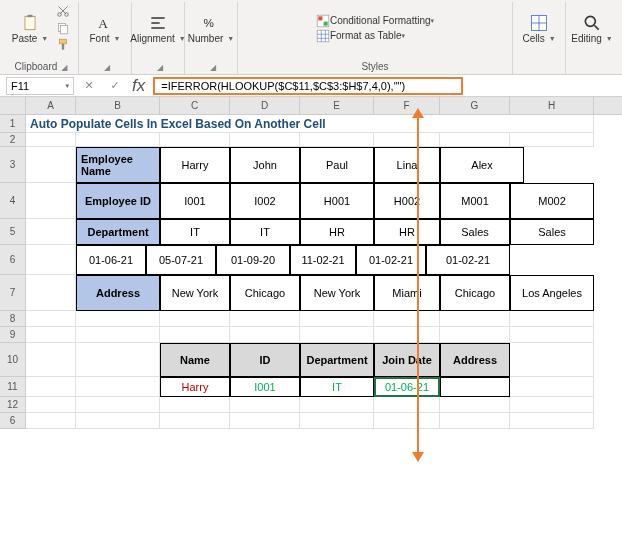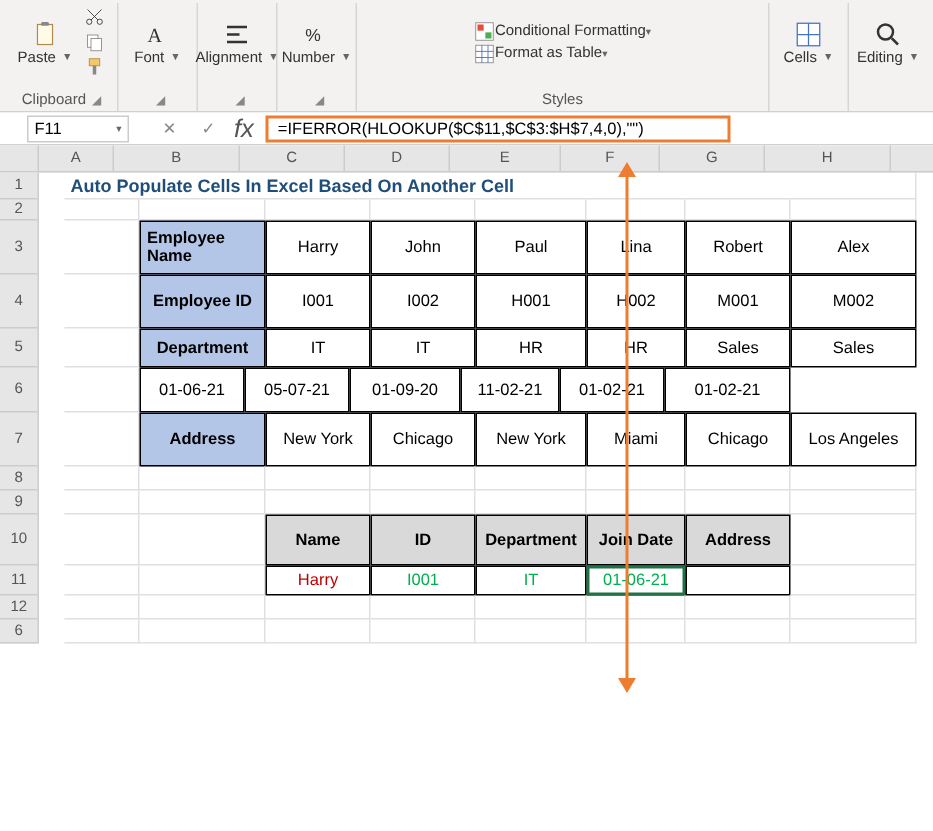--- a/index.html
+++ b/index.html
@@ -10,33 +10,33 @@
 .ribbon-group-label { font-size: 10px; color: #555; padding-bottom: 2px; }
 .big-btn { display: flex; flex-direction: column; align-items: center; justify-content: center; width: 40px; height: 50px; cursor: pointer; }
 .big-btn svg, .big-btn .icon { width: 20px; height: 20px; }
 .big-btn-label { font-size: 10px; color: #333; display: flex; align-items: center; gap: 4px; text-align: center; }
 .dd { font-size: 7px; color: #666; }
 .mini-col { display: flex; flex-direction: column; gap: 2px; justify-content: center; height: 50px; }
 .mini-btn { width: 18px; height: 16px; display: flex; align-items: center; justify-content: center; cursor: pointer; }
 .styles-col { display: flex; flex-direction: column; gap: 1px; justify-content: center; height: 50px; font-size: 10px; color: #333; }
 .styles-col div { display: flex; align-items: center; gap: 0; white-space: nowrap; cursor: pointer; }
 .name-row { display: flex; align-items: center; height: 22px; border-bottom: 1px solid #d0d0d0; background: #fff; }
-.name-box { width: 68px; border: 1px solid #ccc; height: 18px; margin: 0 18px; padding: 0 4px; font-size: 11px; display: flex; align-items: center; justify-content: space-between; }
+.name-box { width: 68px; border: 1px solid #ccc; height: 18px; margin: 0 6px; padding: 0 4px; font-size: 11px; display: flex; align-items: center; justify-content: space-between; }
 .fx-area { display: flex; align-items: center; gap: 8px; }
 .fx-btn { color: #888; font-size: 11px; width: 18px; text-align: center; cursor: pointer; }
 .fx-label { font-style: italic; font-size: 17px; color: #555; }
 .formula-box { border: 2px solid #ed7d31; padding: 1px 6px; font-size: 11px; color: #000; height: 18px; display: flex; align-items: center; min-width: 310px; }
 .sheet { position: relative; background: #fff; }
 .col-headers { display: flex; height: 18px; background: #e6e6e6; border-bottom: 1px solid #ccc; }
 .corner { width: 26px; border-right: 1px solid #ccc; background: #e6e6e6; }
 .col-h { border-right: 1px solid #ccc; display: flex; align-items: center; justify-content: center; font-size: 10px; color: #555; }
 .grid-body { display: flex; }
 .row-headers { width: 26px; background: #e6e6e6; border-right: 1px solid #ccc; }
 .row-h { border-bottom: 1px solid #ccc; display: flex; align-items: center; justify-content: center; font-size: 10px; color: #555; }
-.cells { flex: 1; position: relative; margin-left: 17px; }
+.cells { flex: 1; position: relative; }
 .cell-row { display: flex; }
 .cell { border-right: 1px solid #e0e0e0; border-bottom: 1px solid #e0e0e0; display: flex; align-items: center; padding: 0 4px; font-size: 11px; overflow: hidden; white-space: nowrap; }
 
 
 .cA{width:50px}.cB{width:84px}.cC{width:70px}.cD{width:70px}.cE{width:74px}.cF{width:66px}.cG{width:70px}.cH{width:84px}
 
 
 .r1{height:18px}.r2{height:14px}.r3{height:36px}.r4{height:36px}.r5{height:26px}.r6{height:30px}.r7{height:36px}.r8{height:16px}.r9{height:16px}.r10{height:34px}.r11{height:20px}.r12{height:16px}.r13{height:16px}
 
 .title-cell { color:#1f4e79; font-weight:bold; font-size:12px; }
@@ -257,21 +257,20 @@
           <div class="cell cH"></div>
         </div>
 
       <div class="cell-row r3">
           <div class="cell cA"></div>
           <div class="cell cB hdr-cell">Employee Name</div>
           <div class="cell cC data-cell">Harry</div>
           <div class="cell cD data-cell">John</div>
           <div class="cell cE data-cell">Paul</div>
           <div class="cell cF data-cell">Lina</div>
-          <div class="cell cG data-cell">Robert</div>
           <div class="cell cH data-cell">Alex</div>
         </div>
       <div class="cell-row r4">
           <div class="cell cA"></div>
           <div class="cell cB hdr-cell">Employee ID</div>
           <div class="cell cC data-cell">I001</div>
           <div class="cell cD data-cell">I002</div>
           <div class="cell cE data-cell">H001</div>
           <div class="cell cF data-cell">H002</div>
           <div class="cell cG data-cell">M001</div>

